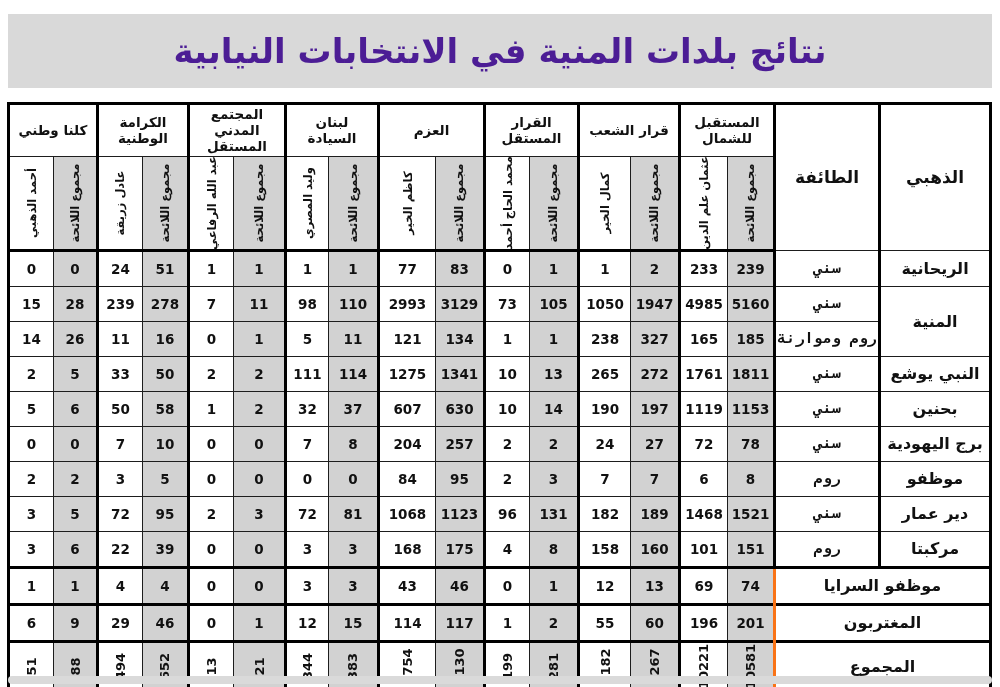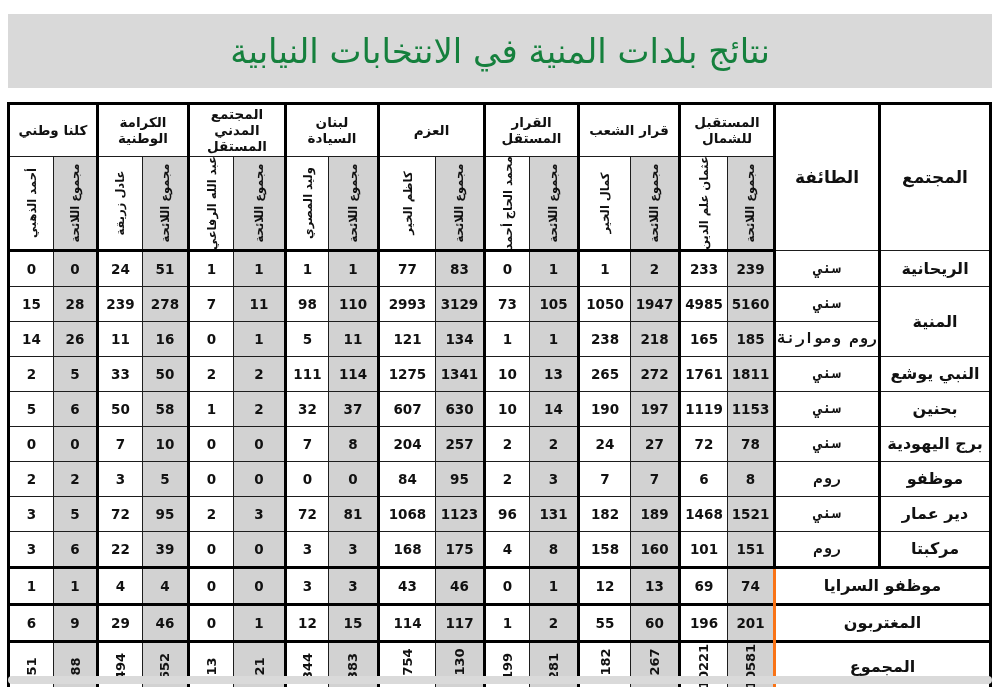--- a/index.html
+++ b/index.html
@@ -1,20 +1,20 @@
 <!DOCTYPE html>
 <html lang="ar" dir="rtl"><head>
 <meta charset="utf-8">
 <style>
   html,body{margin:0;padding:0;background:#fff;}
   .page{position:relative;width:1000px;height:687px;background:#ffffff;overflow:hidden;
         font-family:"DejaVu Sans",sans-serif;direction:rtl;}
   .title-bar{position:absolute;right:8px;top:14px;width:984px;height:74px;background:#d9d9d9;
              display:flex;align-items:center;justify-content:center;}
-  .title-text{font-size:34px;font-weight:normal;color:#15803d;letter-spacing:0;}
+  .title-text{font-size:34px;font-weight:bold;color:#4c1d95;letter-spacing:0;}
   table.results{position:absolute;right:8px;top:102px;width:984px;border-collapse:collapse;
                 table-layout:fixed;direction:rtl;border:3px solid #000;}
   th,td{border:1.5px solid #1d1d1d;text-align:center;vertical-align:middle;padding:0;color:#111;
         overflow:visible;}
   .gray{background:#d2d2d2;}
   th.town-h,th.sect-h{font-size:17px;font-weight:bold;background:#fff;}
   th.sect-h{border-left:3px solid #000;border-right:3px solid #000;}
   tr.hdr-groups th{height:44px;}
   th.group-name{font-size:13.5px;font-weight:bold;line-height:1.2;padding:1px 2px;background:#fff;
                 border-left:3px solid #000;border-right:3px solid #000;}
@@ -62,21 +62,21 @@
         <col style="width:43px">
       <col style="width:52px">
         <col style="width:45px">
       <col style="width:46px">
         <col style="width:45px">
       <col style="width:44px">
         <col style="width:45px">
     </colgroup>
     <thead>
       <tr class="hdr-groups">
-        <th rowspan="2" class="town-h">المجتمع</th>
+        <th rowspan="2" class="town-h">الذهبي</th>
         <th rowspan="2" class="sect-h">الطائفة</th>
       <th colspan="2" class="group-name">المستقبل للشمال</th>
           <th colspan="2" class="group-name">قرار الشعب</th>
           <th colspan="2" class="group-name">القرار المستقل</th>
           <th colspan="2" class="group-name">العزم</th>
           <th colspan="2" class="group-name">لبنان السيادة</th>
           <th colspan="2" class="group-name">المجتمع المدني المستقل</th>
           <th colspan="2" class="group-name">الكرامة الوطنية</th>
           <th colspan="2" class="group-name">كلنا وطني</th>
         </tr>
@@ -201,21 +201,21 @@
           <td class="num cand-col">7</td>
           <td class="num gray">278</td>
           <td class="num cand-col">239</td>
           <td class="num gray">28</td>
           <td class="num cand-col">15</td>
         </tr>
         <tr class="wide-row">
           <td class="sect">روم وموارنة</td>
           <td class="num gray">185</td>
           <td class="num cand-col">165</td>
-          <td class="num gray">218</td>
+          <td class="num gray">327</td>
           <td class="num cand-col">238</td>
           <td class="num gray">1</td>
           <td class="num cand-col">1</td>
           <td class="num gray">134</td>
           <td class="num cand-col">121</td>
           <td class="num gray">11</td>
           <td class="num cand-col">5</td>
           <td class="num gray">1</td>
           <td class="num cand-col">0</td>
           <td class="num gray">16</td>

